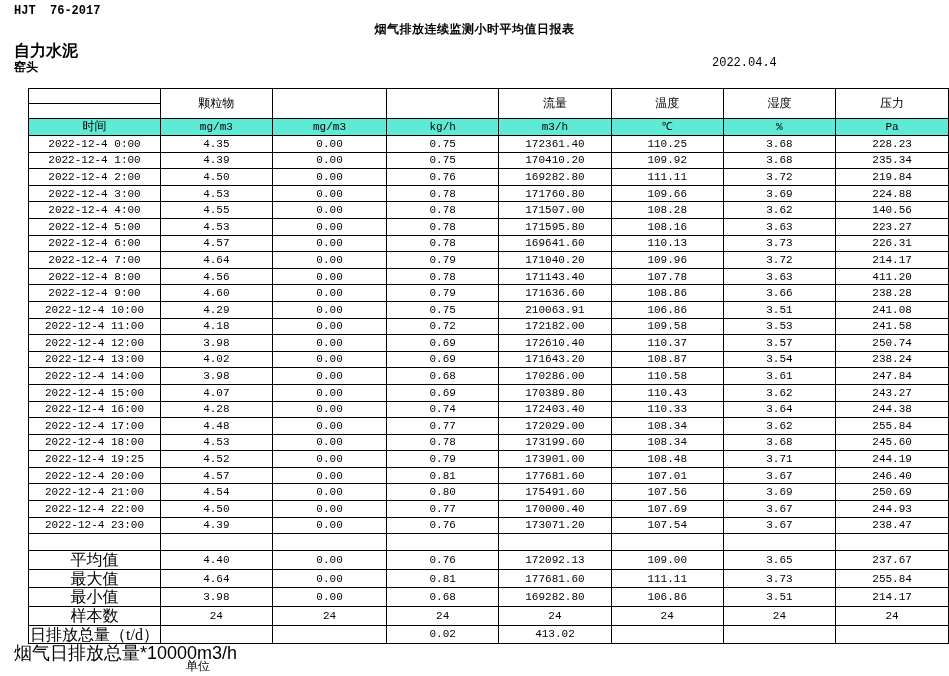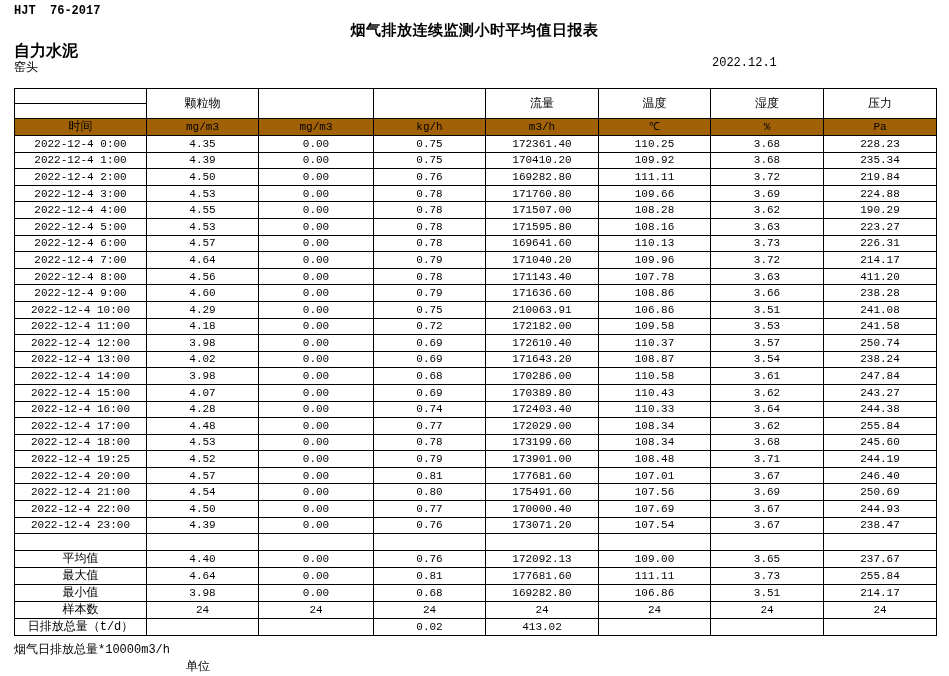--- a/index.html
+++ b/index.html
@@ -1,48 +1,48 @@
 <!DOCTYPE html>
 <html><head>
 <meta charset="utf-8">
 <style>
   * { margin:0; padding:0; box-sizing:border-box; }
   html,body { width:949px; height:676px; background:#ffffff; overflow:hidden; }
   body { position:relative; font-family:"Liberation Mono","DejaVu Sans Mono",monospace; color:#000; }
   .abs { position:absolute; }
   .std-code { top:4px; left:14px; font-weight:bold; font-size:12px; white-space:pre; }
-  .title { top:21px; left:0; width:949px; text-align:center; font-weight:bold; font-size:15px;
+  .title { top:21px; left:0; width:949px; text-align:center; font-weight:bold; font-size:12px;
            font-family:"DejaVu Sans","Liberation Sans",sans-serif; letter-spacing:0.5px; }
   .company { top:41px; left:14px; font-weight:bold; font-size:16px; font-family:"DejaVu Sans",sans-serif; }
-  .point { top:59px; left:14px; font-weight:normal; font-size:12px; font-family:"DejaVu Sans",sans-serif; }
+  .point { top:59px; left:14px; font-weight:bold; font-size:12px; font-family:"DejaVu Sans",sans-serif; }
   .date { top:56px; left:712px; font-size:12px; }
-  table.report { position:absolute; top:88px; left:14px; border-collapse:collapse; table-layout:fixed; }
+  table.report { position:absolute; top:88px; left:28px; border-collapse:collapse; table-layout:fixed; }
   table.report td { border:1px solid #000; text-align:center; vertical-align:middle;
                     padding:0; font-size:11px; line-height:1.1; overflow:hidden; white-space:nowrap; }
   tr.h1 { height:15px; }
   tr.h1 td { font-size:12px; font-family:"DejaVu Sans",sans-serif; }
   tr.unit { height:17px; }
-  tr.unit td { background:#a16207; font-size:11px; }
+  tr.unit td { background:#5eead4; font-size:11px; }
   tr.unit td:first-child { font-size:12px; font-family:"DejaVu Sans",sans-serif; }
   tr.data { height:16.6px; }
   tr.spacer { height:17px; }
   tr.sum { height:17px; }
-  tr.sum td:first-child { font-size:12px; font-family:Liberation Mono, monospace; }
-  .note { top:641px; left:14px; font-size:12px; font-family:Liberation Mono, monospace; }
+  tr.sum td:first-child { font-size:16px; font-family:Liberation Serif, serif; }
+  .note { top:641px; left:14px; font-size:18px; font-family:Liberation Sans, sans-serif; }
   .report-unit { top:684px; left:14px; font-size:12px; font-family:"DejaVu Sans",sans-serif; }
   .unit-label { top:658px; left:186px; font-size:12px; font-family:Liberation Serif, serif; }
 </style>
 </head>
 <body>
 
 <div class="abs std-code">HJT  76-2017</div>
 <div class="abs title">烟气排放连续监测小时平均值日报表</div>
 <div class="abs company">自力水泥</div>
 <div class="abs point">窑头</div>
-<div class="abs date">2022.12.1</div>
+<div class="abs date">2022.04.4</div>
 
 <table class="report">
   <colgroup>
     <col style="width:132px">
       <col style="width:112px">
       <col style="width:115px">
       <col style="width:112px">
     <col style="width:113px">
       <col style="width:112px">
       <col style="width:113px">
@@ -113,21 +113,21 @@
         <td>224.88</td>
       </tr>
       <tr class="data">
         <td>2022-12-4 4:00</td>
         <td>4.55</td>
         <td>0.00</td>
         <td>0.78</td>
         <td>171507.00</td>
         <td>108.28</td>
         <td>3.62</td>
-        <td>190.29</td>
+        <td>140.56</td>
       </tr>
       <tr class="data">
         <td>2022-12-4 5:00</td>
         <td>4.53</td>
         <td>0.00</td>
         <td>0.78</td>
         <td>171595.80</td>
         <td>108.16</td>
         <td>3.63</td>
         <td>223.27</td>

